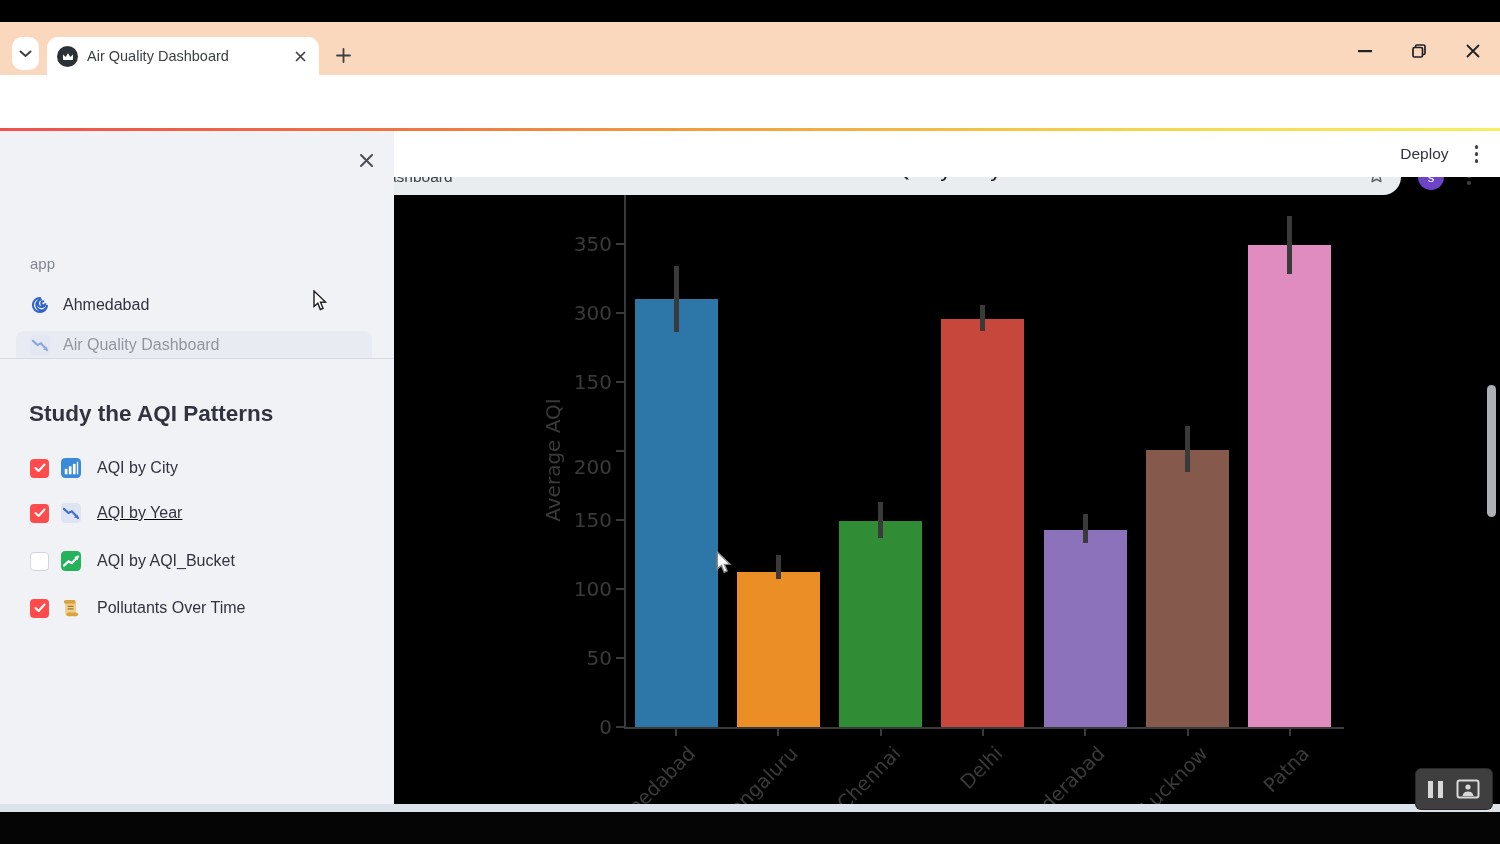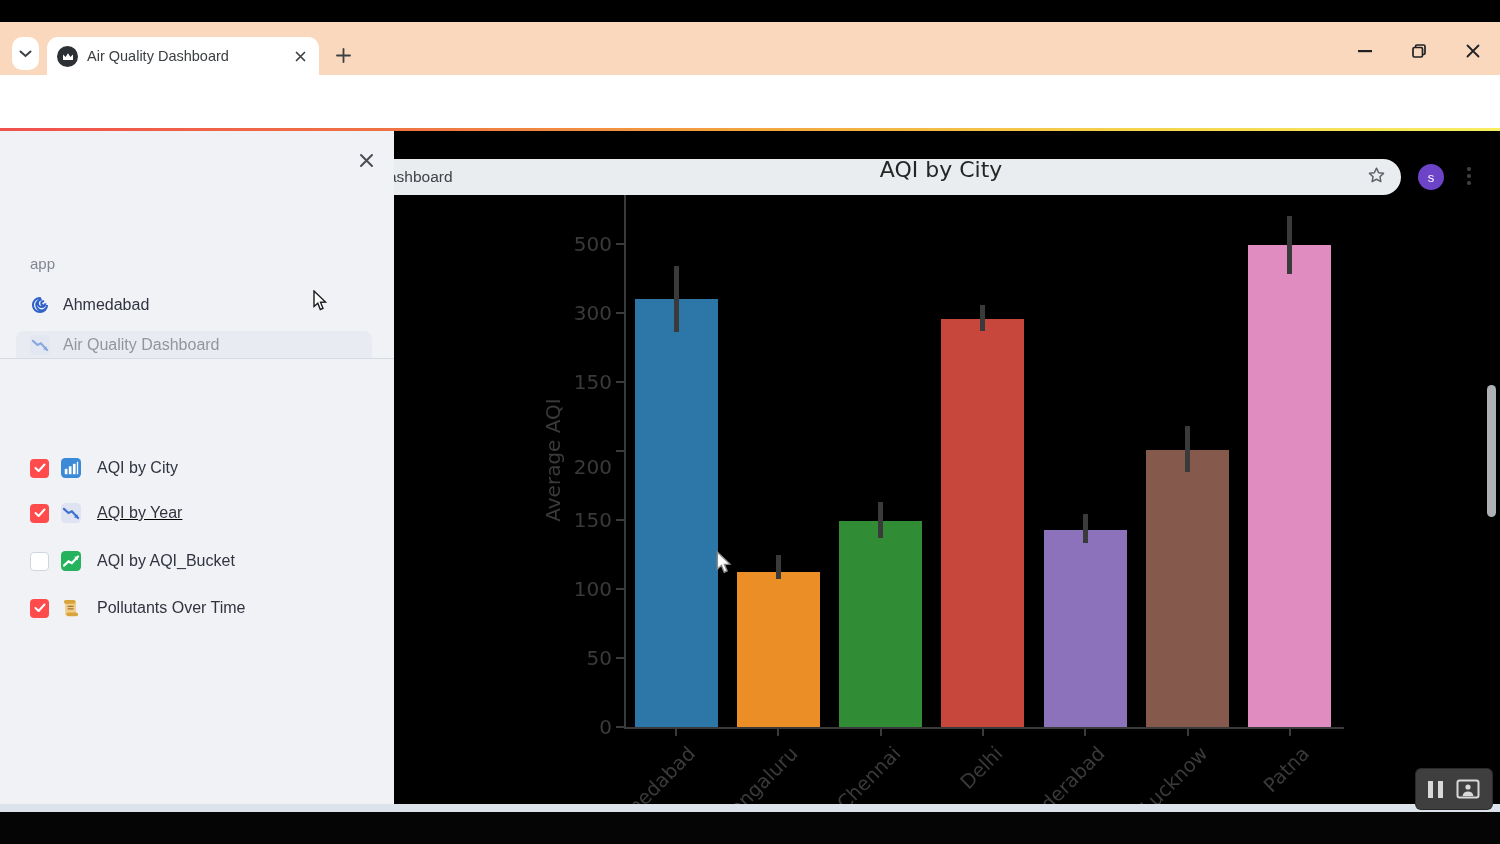--- a/index.html
+++ b/index.html
@@ -192,20 +192,21 @@
               <rect width="24" height="24" rx="5" fill="#dfe4f2"></rect>
               <path d="M3.5 7 L9 12 L13 10 L20.5 18" fill="none" stroke="#3f6fd0" stroke-width="2.6" stroke-linecap="round"></path>
               <path d="M20.5 18 L15.5 17.5 L19.5 13.5 Z" fill="#3f6fd0"></path>
             </svg>
           </span>
           <span>Air Quality Dashboard</span>
         </div>
       </div>
     </div>
   <div class="abs sb-divider"></div>
+  <div class="abs sb-heading">Study the AQI Patterns</div>
   <div id="checkbox-list">
       <div class="abs cb-row" style="top: 456px;">
         <span class="cb-box checked">
           <svg width="12" height="10" viewBox="0 0 12 10">
             <path d="M1.5 5 L4.6 8 L10.5 1.5" fill="none" stroke="#fff" stroke-width="2" stroke-linecap="round" stroke-linejoin="round"></path>
           </svg>
         </span>
         <span style="display:flex">
           <svg width="20" height="20" viewBox="0 0 24 24">
             <rect width="24" height="24" rx="5" fill="#3a8ad8"></rect>
@@ -254,41 +255,49 @@
             <rect x="5" y="3" width="13" height="18" rx="2" fill="#efcd8a"></rect>
             <rect x="3.5" y="2.5" width="14" height="4.5" rx="2.2" fill="#d9a43b"></rect>
             <rect x="6.5" y="17.5" width="14" height="4.5" rx="2.2" fill="#d9a43b"></rect>
             <path d="M8 10 h7 M8 13 h7" stroke="#a9742a" stroke-width="1.4"></path>
           </svg>
         </span>
         <span class="cb-label">Pollutants Over Time</span>
       </div>
     </div>
 
+  <div class="abs app-header">
+    <span class="deploy">Deploy</span>
+    <span class="kebab" style="position:static;">
+      <i></i>
+        <i></i>
+        <i></i>
+    </span>
+  </div>
 
   <div class="abs" id="plot">
     <div class="abs chart-title">AQI by City</div>
     <div class="abs ylab">Average AQI</div>
     <div class="abs spine-y"></div>
     <div class="abs spine-x"></div>
   <div class="abs ytick-label" style="left: 552px; top: 584px;">0</div>
       <div class="abs ytick-mark" style="left: 616px; top: 595px;"></div>
       <div class="abs ytick-label" style="left: 552px; top: 515px;">50</div>
       <div class="abs ytick-mark" style="left: 616px; top: 526px;"></div>
       <div class="abs ytick-label" style="left: 552px; top: 446px;">100</div>
       <div class="abs ytick-mark" style="left: 616px; top: 457px;"></div>
       <div class="abs ytick-label" style="left: 552px; top: 377px;">150</div>
       <div class="abs ytick-mark" style="left: 616px; top: 388px;"></div>
       <div class="abs ytick-label" style="left: 552px; top: 308px; margin-top: 16px;">200</div>
       <div class="abs ytick-mark" style="left: 616px; top: 319px;"></div>
       <div class="abs ytick-label" style="left: 552px; top: 239px;">150</div>
       <div class="abs ytick-mark" style="left: 616px; top: 250px;"></div>
       <div class="abs ytick-label" style="left: 552px; top: 170px;">300</div>
       <div class="abs ytick-mark" style="left: 616px; top: 181px;"></div>
-      <div class="abs ytick-label" style="left: 552px; top: 101px;">500</div>
+      <div class="abs ytick-label" style="left: 552px; top: 101px;">350</div>
       <div class="abs ytick-mark" style="left: 616px; top: 112px;"></div>
       <div class="abs bar" style="left: 634.5px; top: 168.2px; width: 83px; height: 427.8px; background: rgb(45, 118, 168);"></div>
       <div class="abs errbar" style="left: 673.5px; top: 135.08px; height: 66.24px;"></div>
       <div class="abs xtick-mark" style="left: 675px;"></div>
       <div class="abs xtick-label" style="right: 816px;">Ahmedabad</div>
       <div class="abs bar" style="left: 736.83px; top: 441.44px; width: 83px; height: 154.56px; background: rgb(236, 142, 38);"></div>
       <div class="abs errbar" style="left: 775.83px; top: 423.5px; height: 24.84px;"></div>
       <div class="abs xtick-mark" style="left: 777.33px;"></div>
       <div class="abs xtick-label" style="right: 713.67px;">Bengaluru</div>
       <div class="abs bar" style="left: 839.16px; top: 390.38px; width: 83px; height: 205.62px; background: rgb(49, 141, 53);"></div>

